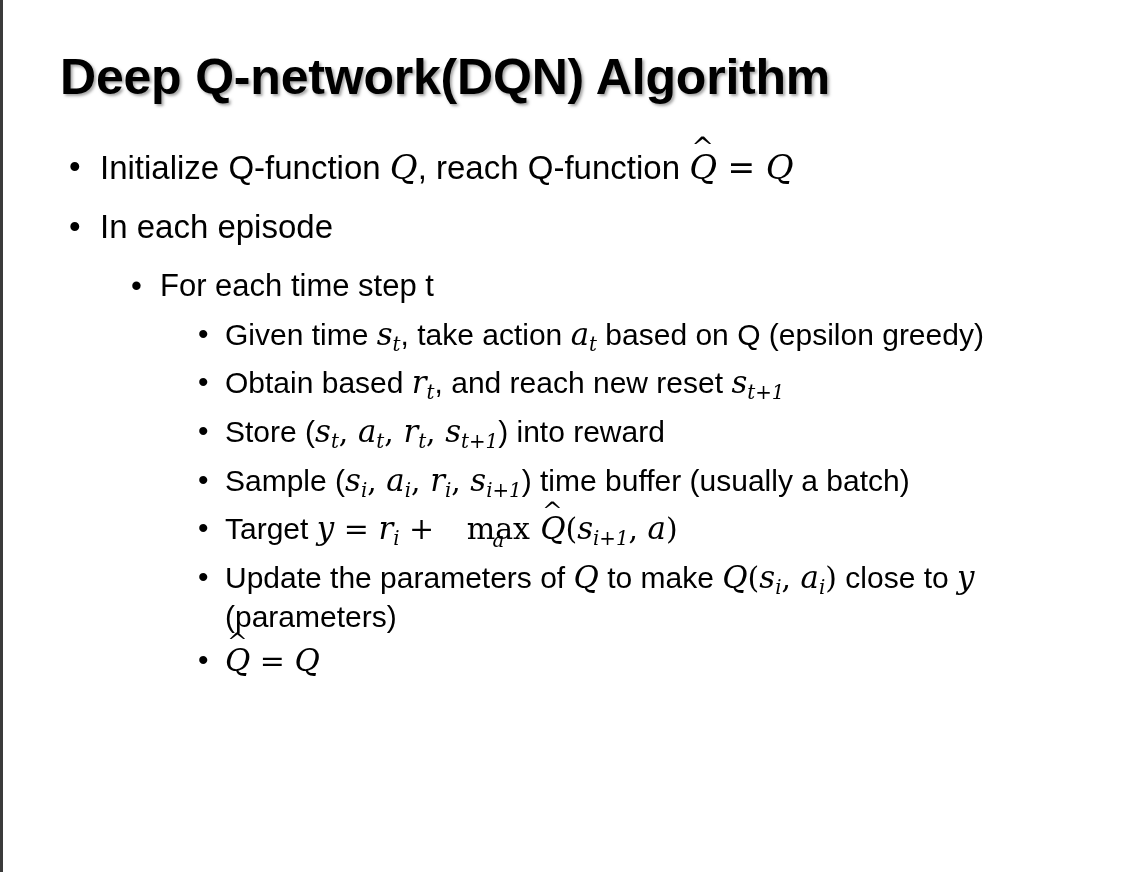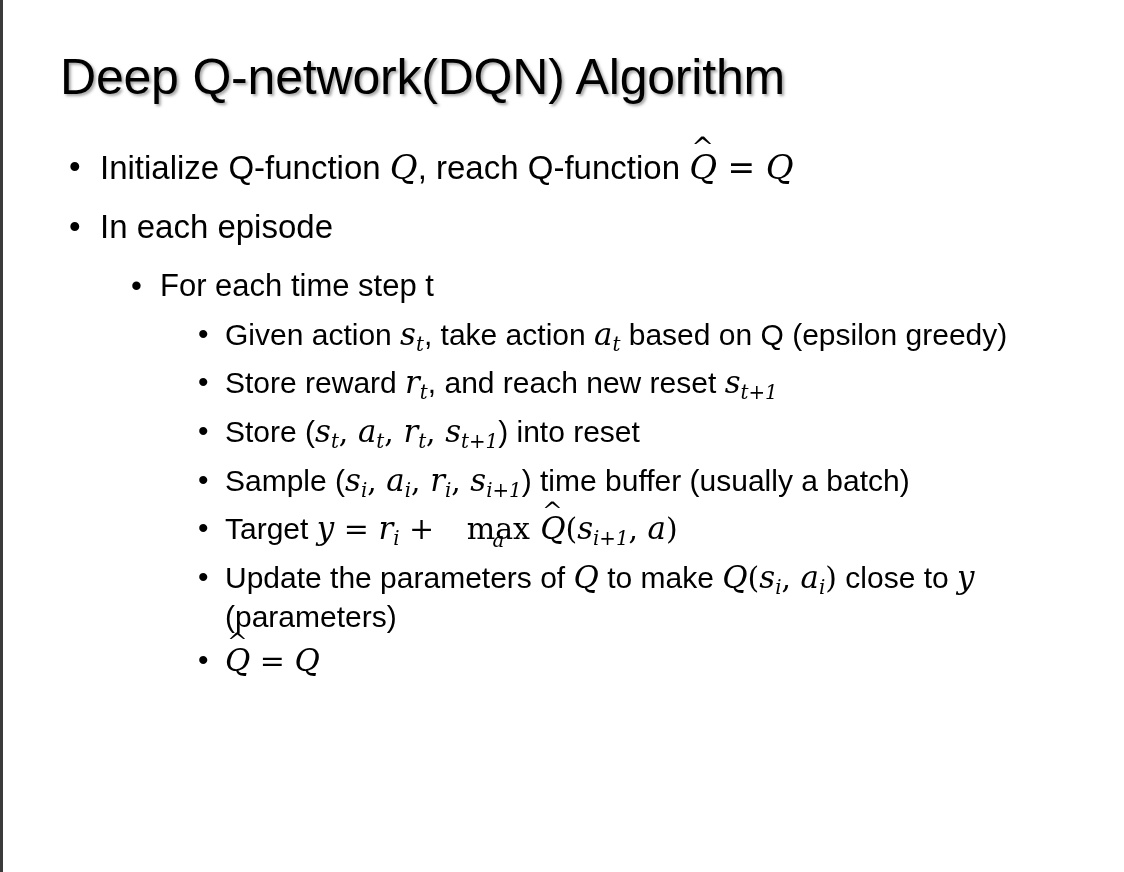--- a/index.html
+++ b/index.html
@@ -19,21 +19,21 @@
     box-sizing: border-box;
     overflow: hidden;
   }
 
   
   .slide-title {
     position: absolute;
     left: 57px;
     top: 48px;
     font-size: 50px;
-    font-weight: normal;
+    font-weight: bold;
     color: #000000;
     letter-spacing: -0.2px;
     white-space: nowrap;
     text-shadow: 2px 2px 3px rgba(90,90,90,0.55);
   }
 
   
   .body {
     position: absolute;
     left: 0;
@@ -152,31 +152,31 @@
       <span class="txt">In each episode</span>
     </div>
 
     <div class="bullet lvl2">
       <span class="dot">•</span>
       <span class="txt">For each time step t</span>
     </div>
 
     <div class="bullet lvl3">
       <span class="dot">•</span>
-      <span class="txt"><span>Given action </span><span class="m">s</span><span class="sub">t</span><span>, take action </span><span class="m">a</span><span class="sub">t</span><span> based on Q (epsilon greedy)</span></span>
+      <span class="txt"><span>Given time </span><span class="m">s</span><span class="sub">t</span><span>, take action </span><span class="m">a</span><span class="sub">t</span><span> based on Q (epsilon greedy)</span></span>
     </div>
 
     <div class="bullet lvl3">
       <span class="dot">•</span>
-      <span class="txt"><span>Store reward </span><span class="m">r</span><span class="sub">t</span><span>, and reach new reset </span><span class="m">s</span><span class="sub">t+1</span></span>
+      <span class="txt"><span>Obtain based </span><span class="m">r</span><span class="sub">t</span><span>, and reach new reset </span><span class="m">s</span><span class="sub">t+1</span></span>
     </div>
 
     <div class="bullet lvl3">
       <span class="dot">•</span>
-      <span class="txt"><span>Store (</span><span class="m">s</span><span class="sub">t</span><span class="mr">, </span><span class="m">a</span><span class="sub">t</span><span class="mr">, </span><span class="m">r</span><span class="sub">t</span><span class="mr">, </span><span class="m">s</span><span class="sub">t+1</span><span>) into reset</span></span>
+      <span class="txt"><span>Store (</span><span class="m">s</span><span class="sub">t</span><span class="mr">, </span><span class="m">a</span><span class="sub">t</span><span class="mr">, </span><span class="m">r</span><span class="sub">t</span><span class="mr">, </span><span class="m">s</span><span class="sub">t+1</span><span>) into reward</span></span>
     </div>
 
     <div class="bullet lvl3">
       <span class="dot">•</span>
       <span class="txt"><span>Sample (</span><span class="m">s</span><span class="sub">i</span><span class="mr">, </span><span class="m">a</span><span class="sub">i</span><span class="mr">, </span><span class="m">r</span><span class="sub">i</span><span class="mr">, </span><span class="m">s</span><span class="sub">i+1</span><span>) time buffer (usually a batch)</span></span>
     </div>
 
     <div class="bullet lvl3">
       <span class="dot">•</span>
       <span class="txt"><span>Target </span><span class="m">y</span><span class="eq"> = </span><span class="m">r</span><span class="sub">i</span><span class="eq"> + </span><span class="op"><span>max</span><span class="oplim">a</span></span><span class="sp"> </span><span class="m hat"><span class="hatmark">^</span><span>Q</span></span><span class="mr">(</span><span class="m">s</span><span class="sub">i+1</span><span class="mr">, </span><span class="m">a</span><span class="mr">)</span></span>

